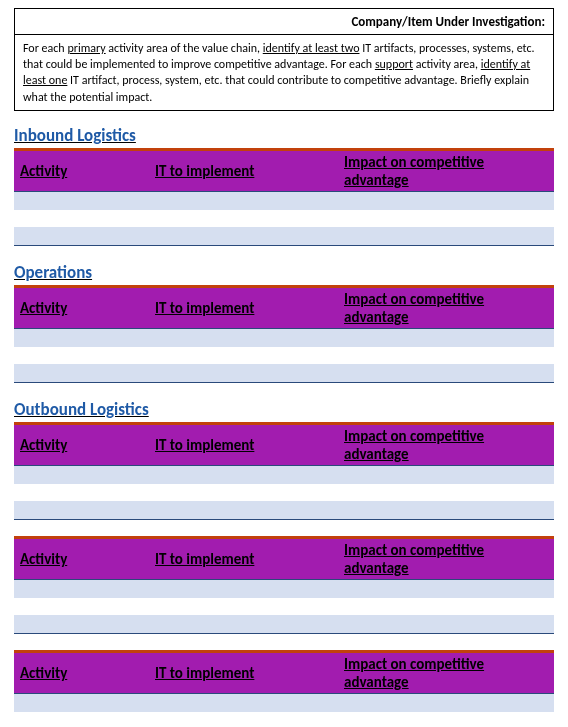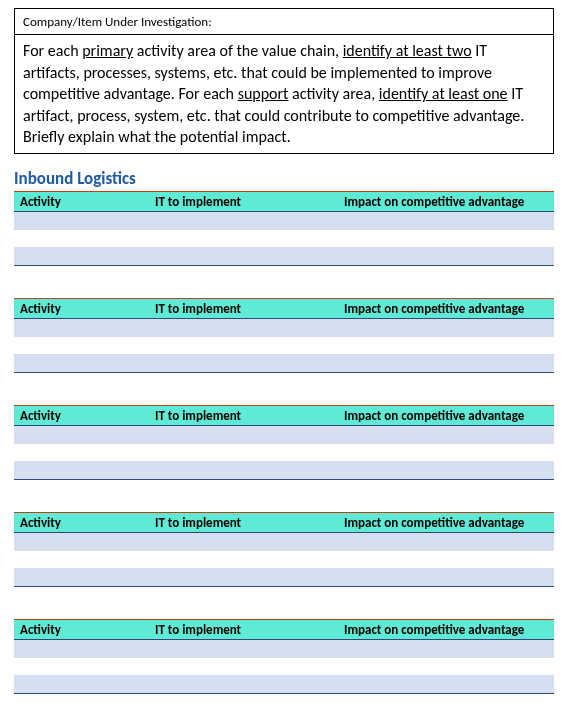--- a/index.html
+++ b/index.html
@@ -13,48 +13,48 @@
   }
   .header-box {
     border: 1.5px solid #000;
     margin-bottom: 14px;
   }
   .header-cell {
     padding: 5px 8px;
     border-bottom: 1.5px solid #000;
   }
   .header-cell:last-child { border-bottom: none; }
-  .header-cell.bold { font-weight: 400; }
-  .header-cell.instructions { line-height: 1.35; font-size: 16px; }
+  .header-cell.bold { font-weight: 700; text-align: right; }
+  .header-cell.instructions { line-height: 1.35; font-size: 12px; }
   .header-cell.instructions .u { text-decoration: underline; }
 
-  .section { margin-bottom: 32px; }
+  .section { margin-bottom: 16px; text-decoration: underline; }
   .section-title {
     color: #1f5aa6;
     font-weight: 700;
     font-size: 17px;
     margin-bottom: 2px;
   }
   .grid {
     border-collapse: collapse;
     width: 100%;
   }
   .grid th, .grid td {
     border-top: 1px solid #b9c7e0;
     border-bottom: 1px solid #2a4a7b;
     padding: 2px 6px;
     height: 18px;
     text-align: left;
     vertical-align: middle;
   }
   .grid thead th {
     font-weight: 700;
-    font-size: 13px;
-    background: #5eead4;
-    border-top: 1px solid #c2410c;
+    font-size: 15px;
+    background: #a21caf;
+    border-top: 3px solid #c2410c;
     border-bottom: 1px solid #2a4a7b;
     height: 18px;
   }
   .col-a { width: 25%; }
   .col-b { width: 35%; }
   .col-c { width: 40%; }
   .band td { background: #d6dff0; }
   .grid tbody tr td { border-top: 1px solid #d6dff0; border-bottom: 1px solid #d6dff0; }
   .grid tbody tr.band td { border-top: 1px solid #d6dff0; border-bottom: 1px solid #d6dff0; }
   .grid tbody tr:last-child td { border-bottom: 1px solid #2a4a7b; }
@@ -93,49 +93,51 @@
       <tr class="band">
           <td></td>
           <td></td>
           <td></td>
         </tr>
     </tbody>
   </table>
 </div>
 
 <div class="section">
-  <table class="grid">
-    <thead>
-      <tr>
-        <th class="col-a">Activity</th>
-        <th class="col-b">IT to implement</th>
-        <th class="col-c">Impact on competitive advantage</th>
-      </tr>
-    </thead>
-    <tbody>
-      <tr class="band">
-          <td></td>
-          <td></td>
-          <td></td>
-        </tr>
-      <tr>
-          <td></td>
-          <td></td>
-          <td></td>
-        </tr>
-      <tr class="band">
-          <td></td>
-          <td></td>
-          <td></td>
-        </tr>
-    </tbody>
-  </table>
-</div>
-
-<div class="section">
+  <div class="section-title">Operations</div>
+  <table class="grid">
+    <thead>
+      <tr>
+        <th class="col-a">Activity</th>
+        <th class="col-b">IT to implement</th>
+        <th class="col-c">Impact on competitive advantage</th>
+      </tr>
+    </thead>
+    <tbody>
+      <tr class="band">
+          <td></td>
+          <td></td>
+          <td></td>
+        </tr>
+      <tr>
+          <td></td>
+          <td></td>
+          <td></td>
+        </tr>
+      <tr class="band">
+          <td></td>
+          <td></td>
+          <td></td>
+        </tr>
+    </tbody>
+  </table>
+</div>
+
+<div class="section">
+  <div class="section-title">Outbound Logistics</div>
   <table class="grid">
     <thead>
       <tr>
         <th class="col-a">Activity</th>
         <th class="col-b">IT to implement</th>
         <th class="col-c">Impact on competitive advantage</th>
       </tr>
     </thead>
     <tbody>
       <tr class="band">

